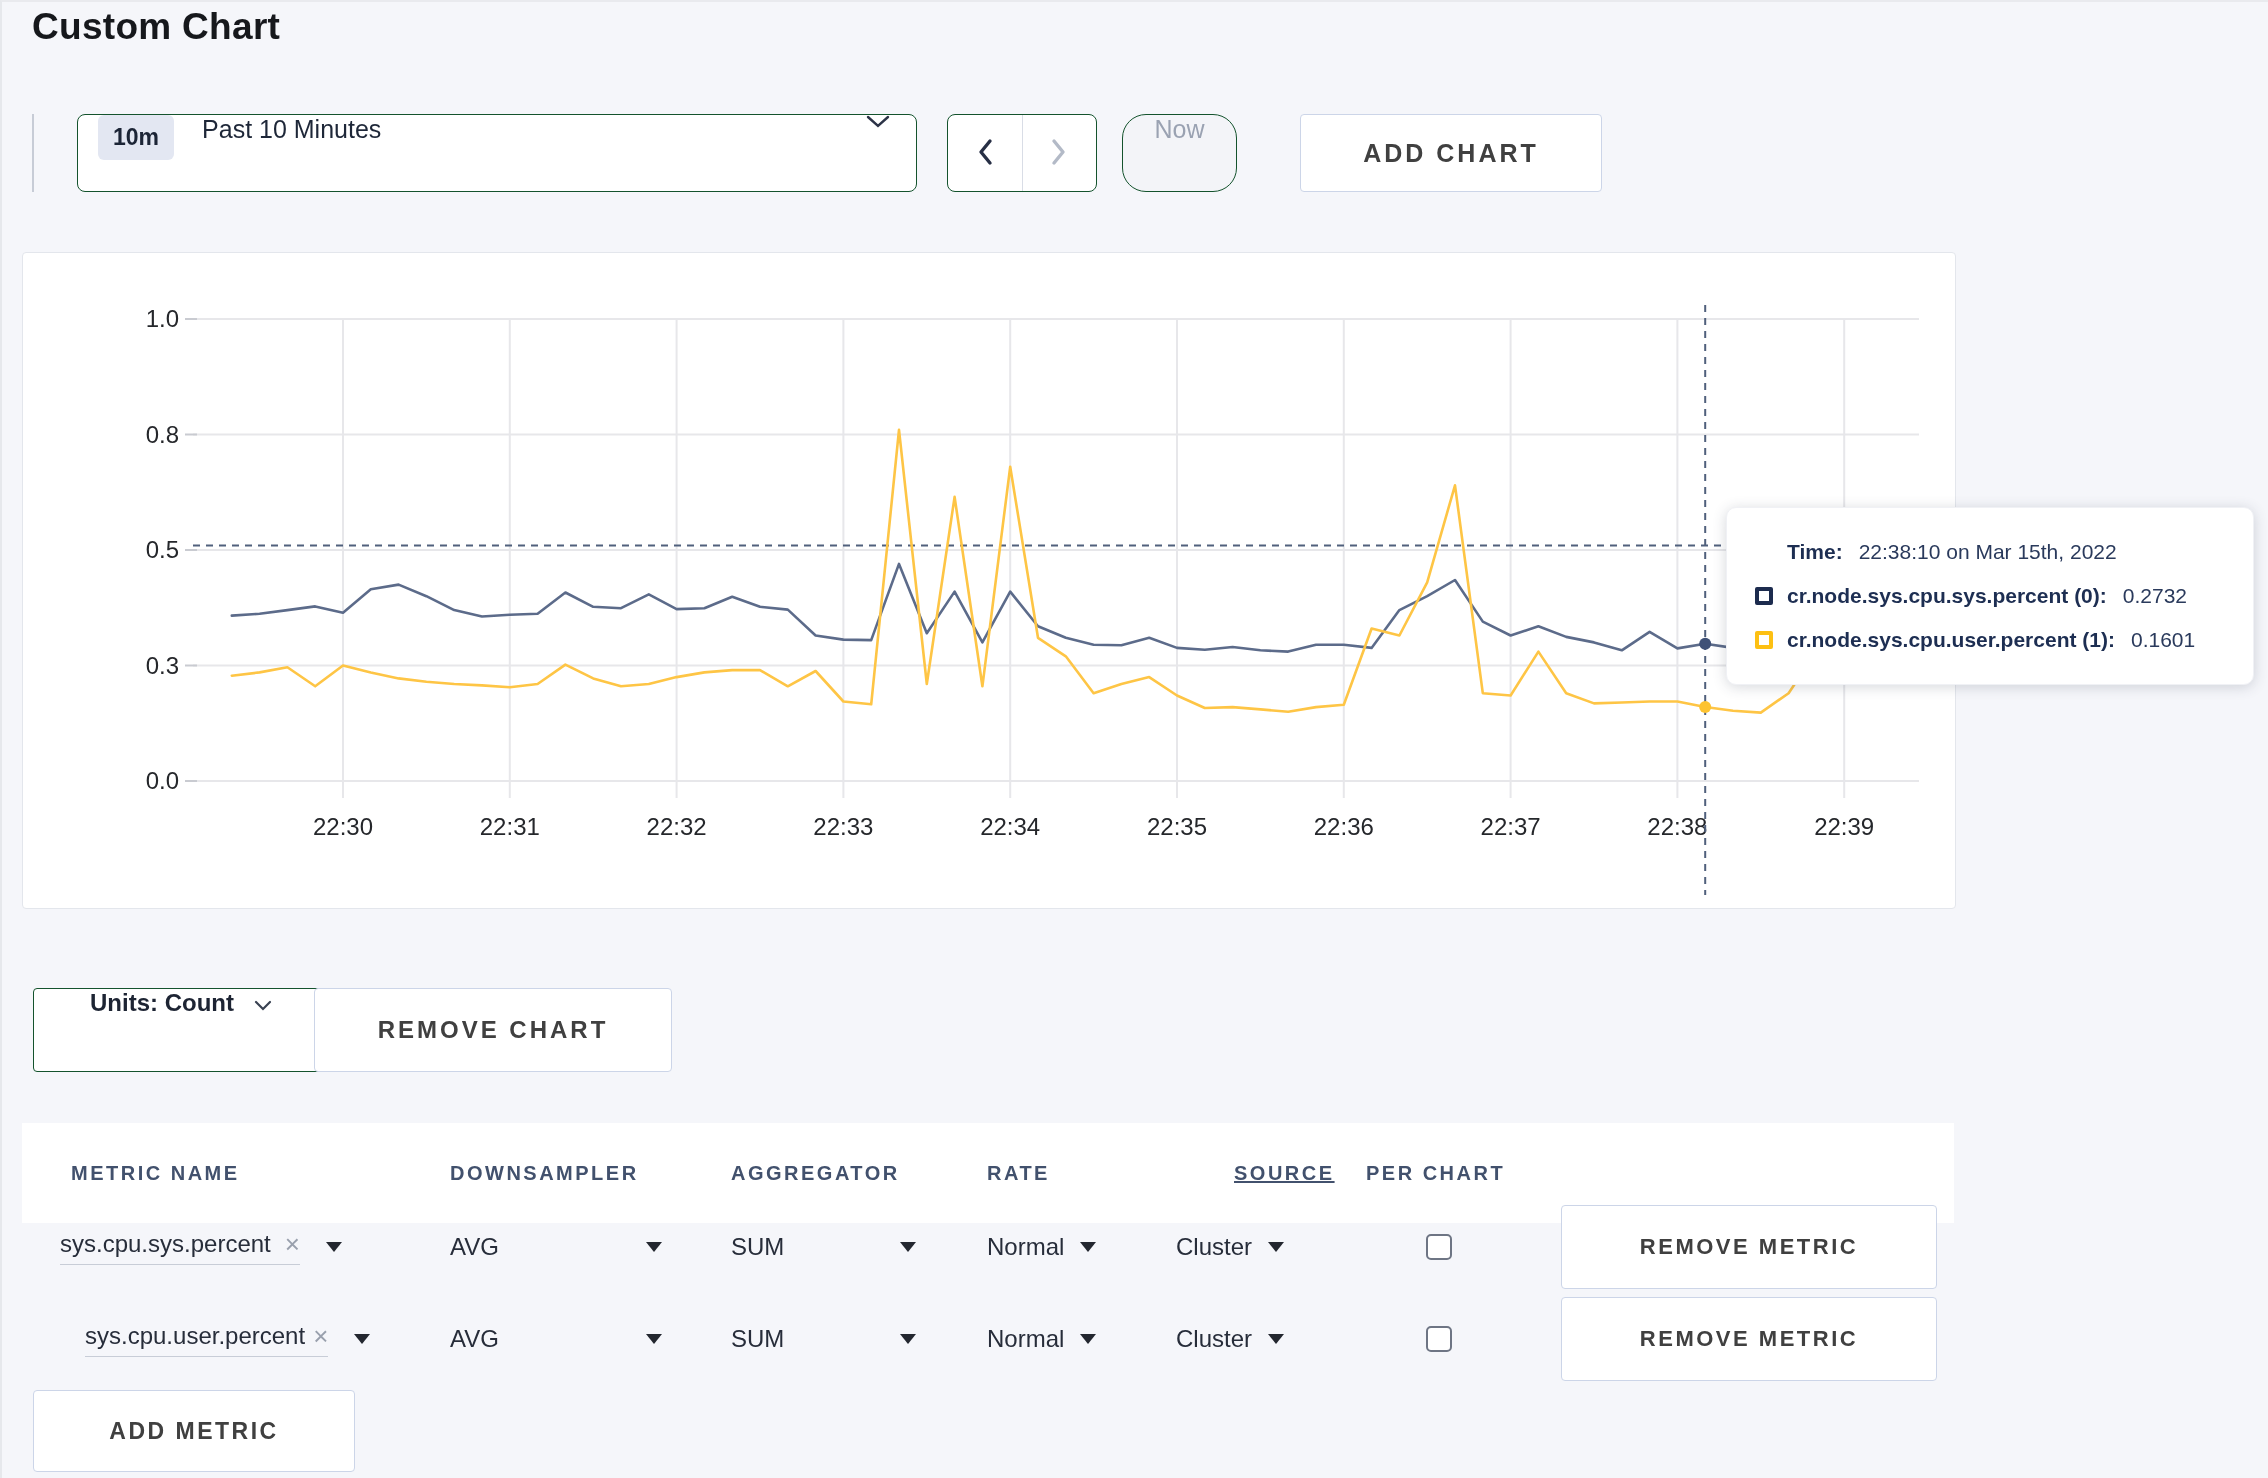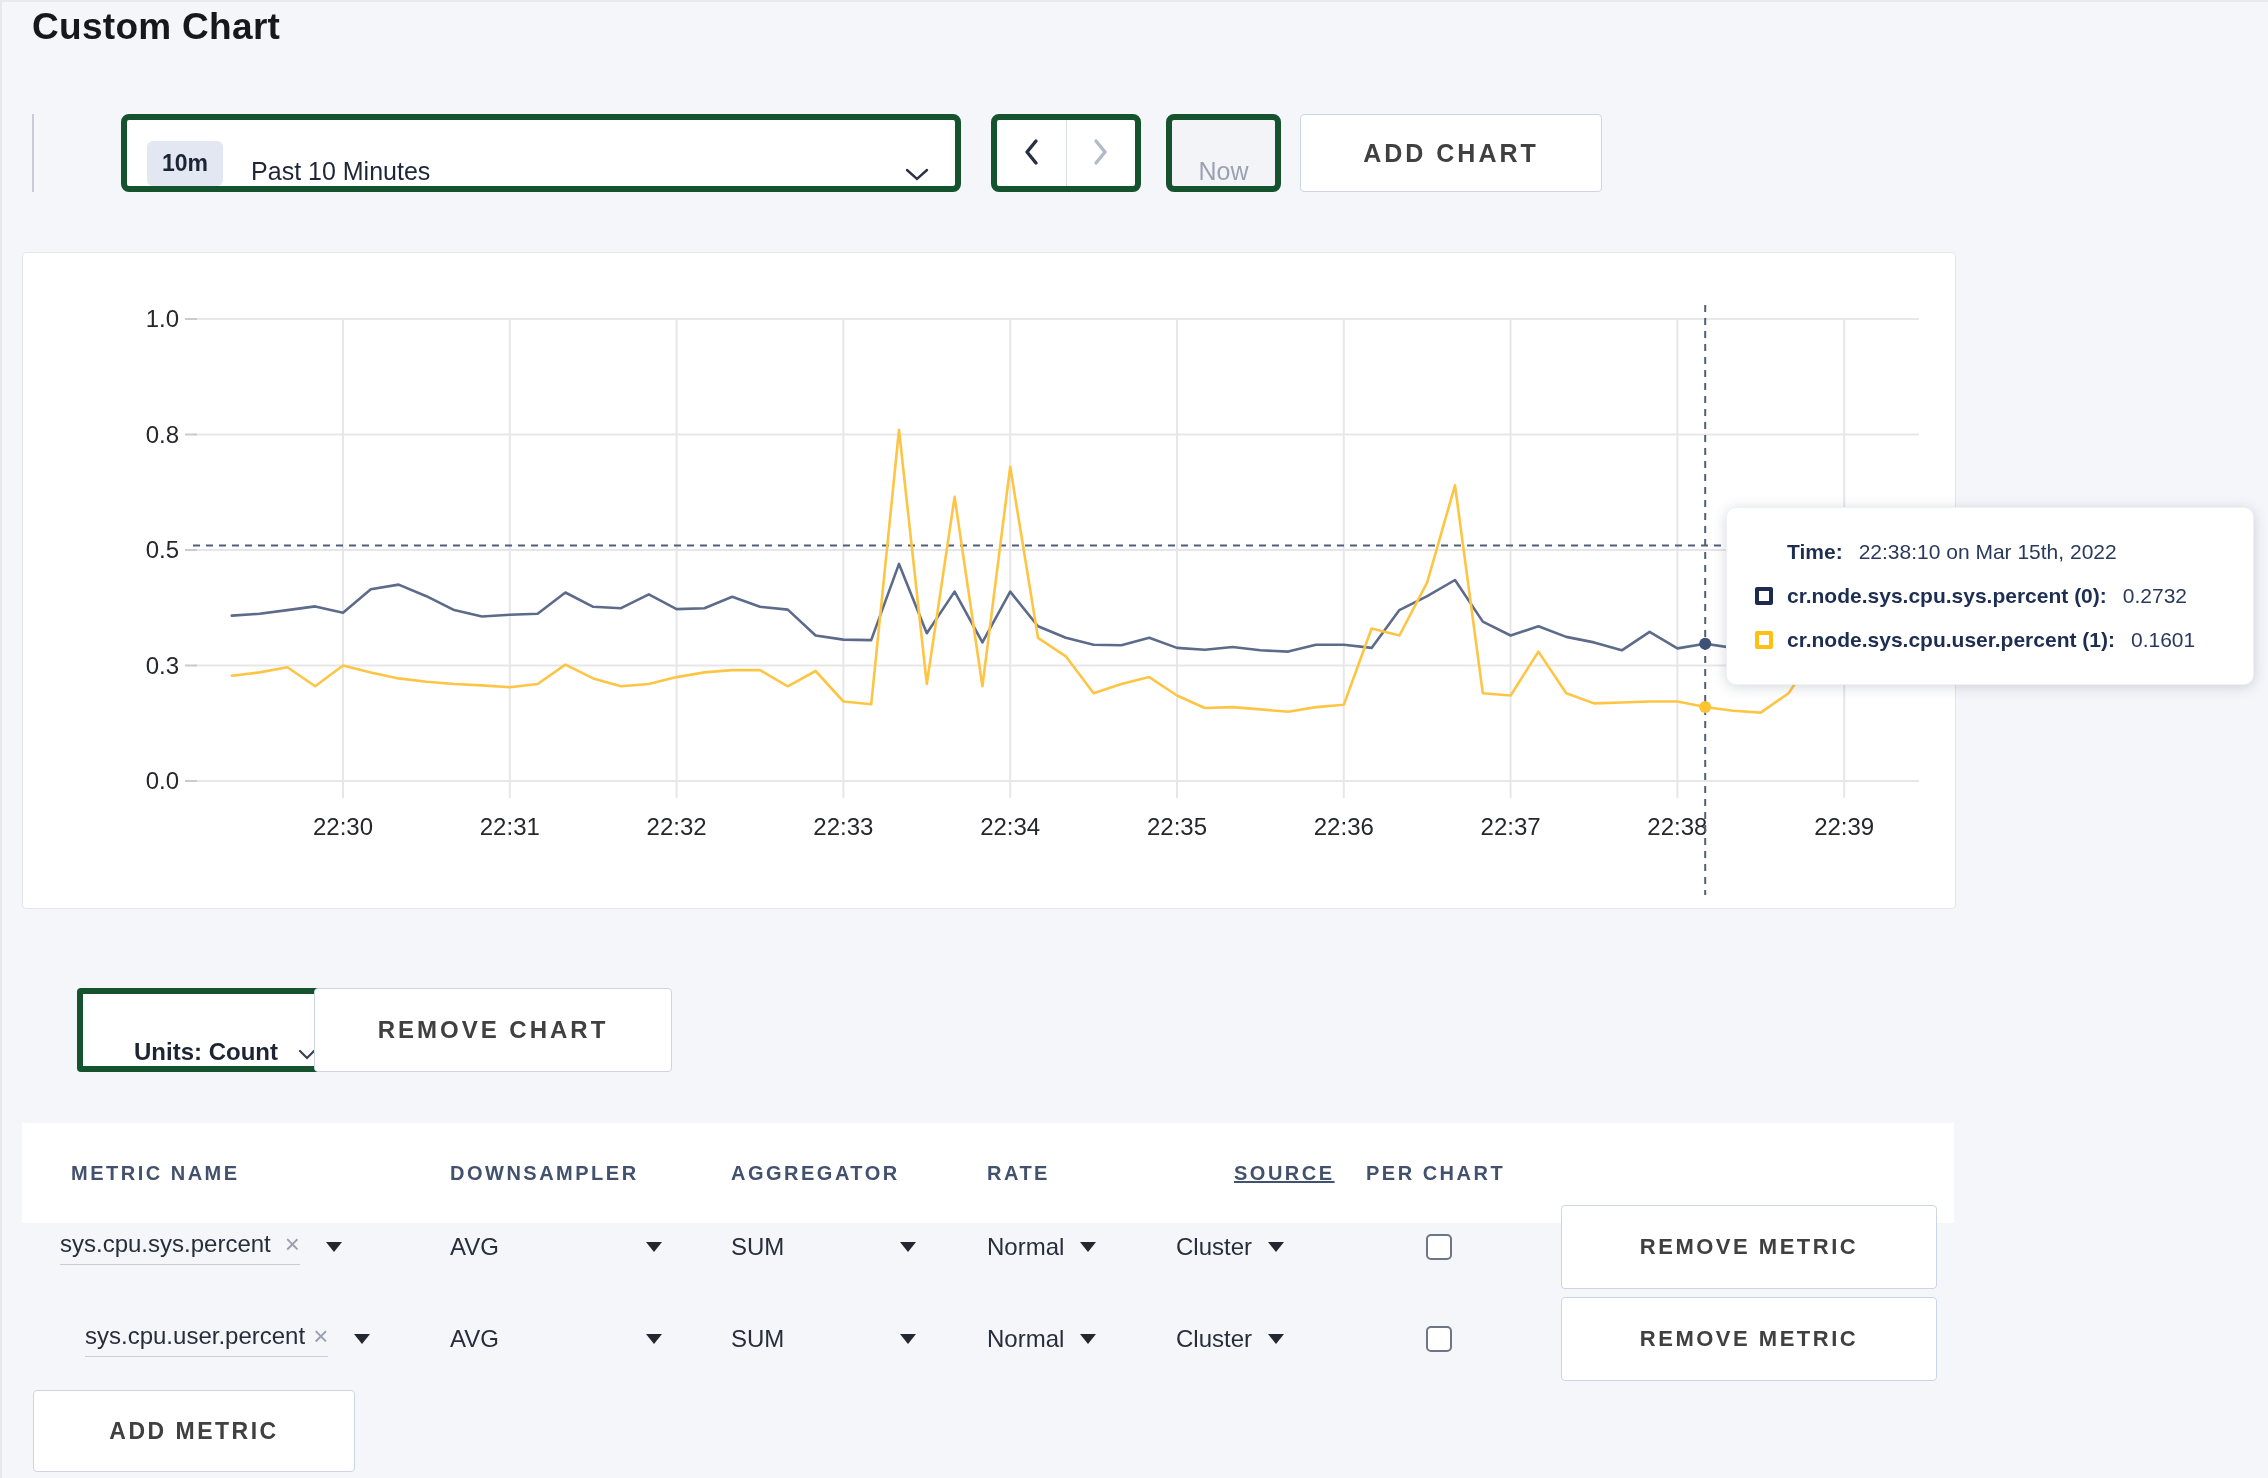--- a/index.html
+++ b/index.html
@@ -7,29 +7,29 @@
     position:relative;width:2268px;height:1478px;
     background:#f5f6fa;overflow:hidden;
     border-top:2px solid #e9eaee;border-left:2px solid #e6e8ec;
     font-family:"Liberation Sans", sans-serif;color:#1f2530;
     box-sizing:border-box;
   }
   .abs{position:absolute;}
   .page-title{font-size:37px;font-weight:600;color:#16181c;letter-spacing:.3px;margin:0;}
   
   .tb-divider{width:2px;height:78px;background:#c7ccd6;}
-  .ctl{background:#ffffff;border:6px solid #14532d;border-radius:8px;box-sizing:border-box;display:flex;align-items:flex-end;margin-left:44px;}
+  .ctl{background:#ffffff;border:1px solid #14532d;border-radius:8px;box-sizing:border-box;display:flex;align-items:flex-start;}
   .time-select{width:840px;height:78px;padding:0 26px 0 20px;cursor:pointer;}
   .time-badge{background:#e3e7f2;border-radius:6px;padding:9px 15px;font-size:23px;font-weight:700;color:#1c2536;}
   .time-label{margin-left:28px;font-size:25px;color:#1e2738;}
   .time-chevron{margin-left:auto;}
   .pager{width:150px;height:78px;padding:0;}
   .pager-btn{flex:1;height:100%;display:flex;align-items:center;justify-content:center;cursor:pointer;background:none;border:none;}
   .pager-btn.first{border-right:1px solid #d9dde6;}
-  .btn-now{width:115px;height:78px;justify-content:center;font-size:25px;color:#9aa2b2;background:#f3f4f8;cursor:pointer;}
+  .btn-now{width:115px;height:78px;justify-content:center;font-size:25px;color:#9aa2b2;background:#f3f4f8;cursor:pointer;border-radius:24px;}
   .btn-blue{background:#fff;border:1px solid #ccd5e8;border-radius:4px;color:#404040;
     font-weight:600;letter-spacing:3px;display:flex;align-items:center;justify-content:center;
     cursor:pointer;box-sizing:border-box;}
   
   .chart-card{left:20px;top:250px;width:1932px;height:655px;background:#fff;border:1px solid #e3e6ec;border-radius:4px;}
   .chart-card svg{display:block;}
   svg text{font-family:"Liberation Sans",sans-serif;fill:#25272b;font-size:24px;}
   
   .tooltip{
     left:1724px;top:505px;width:528px;height:178px;background:#fff;border:1px solid #f0f1f5;

